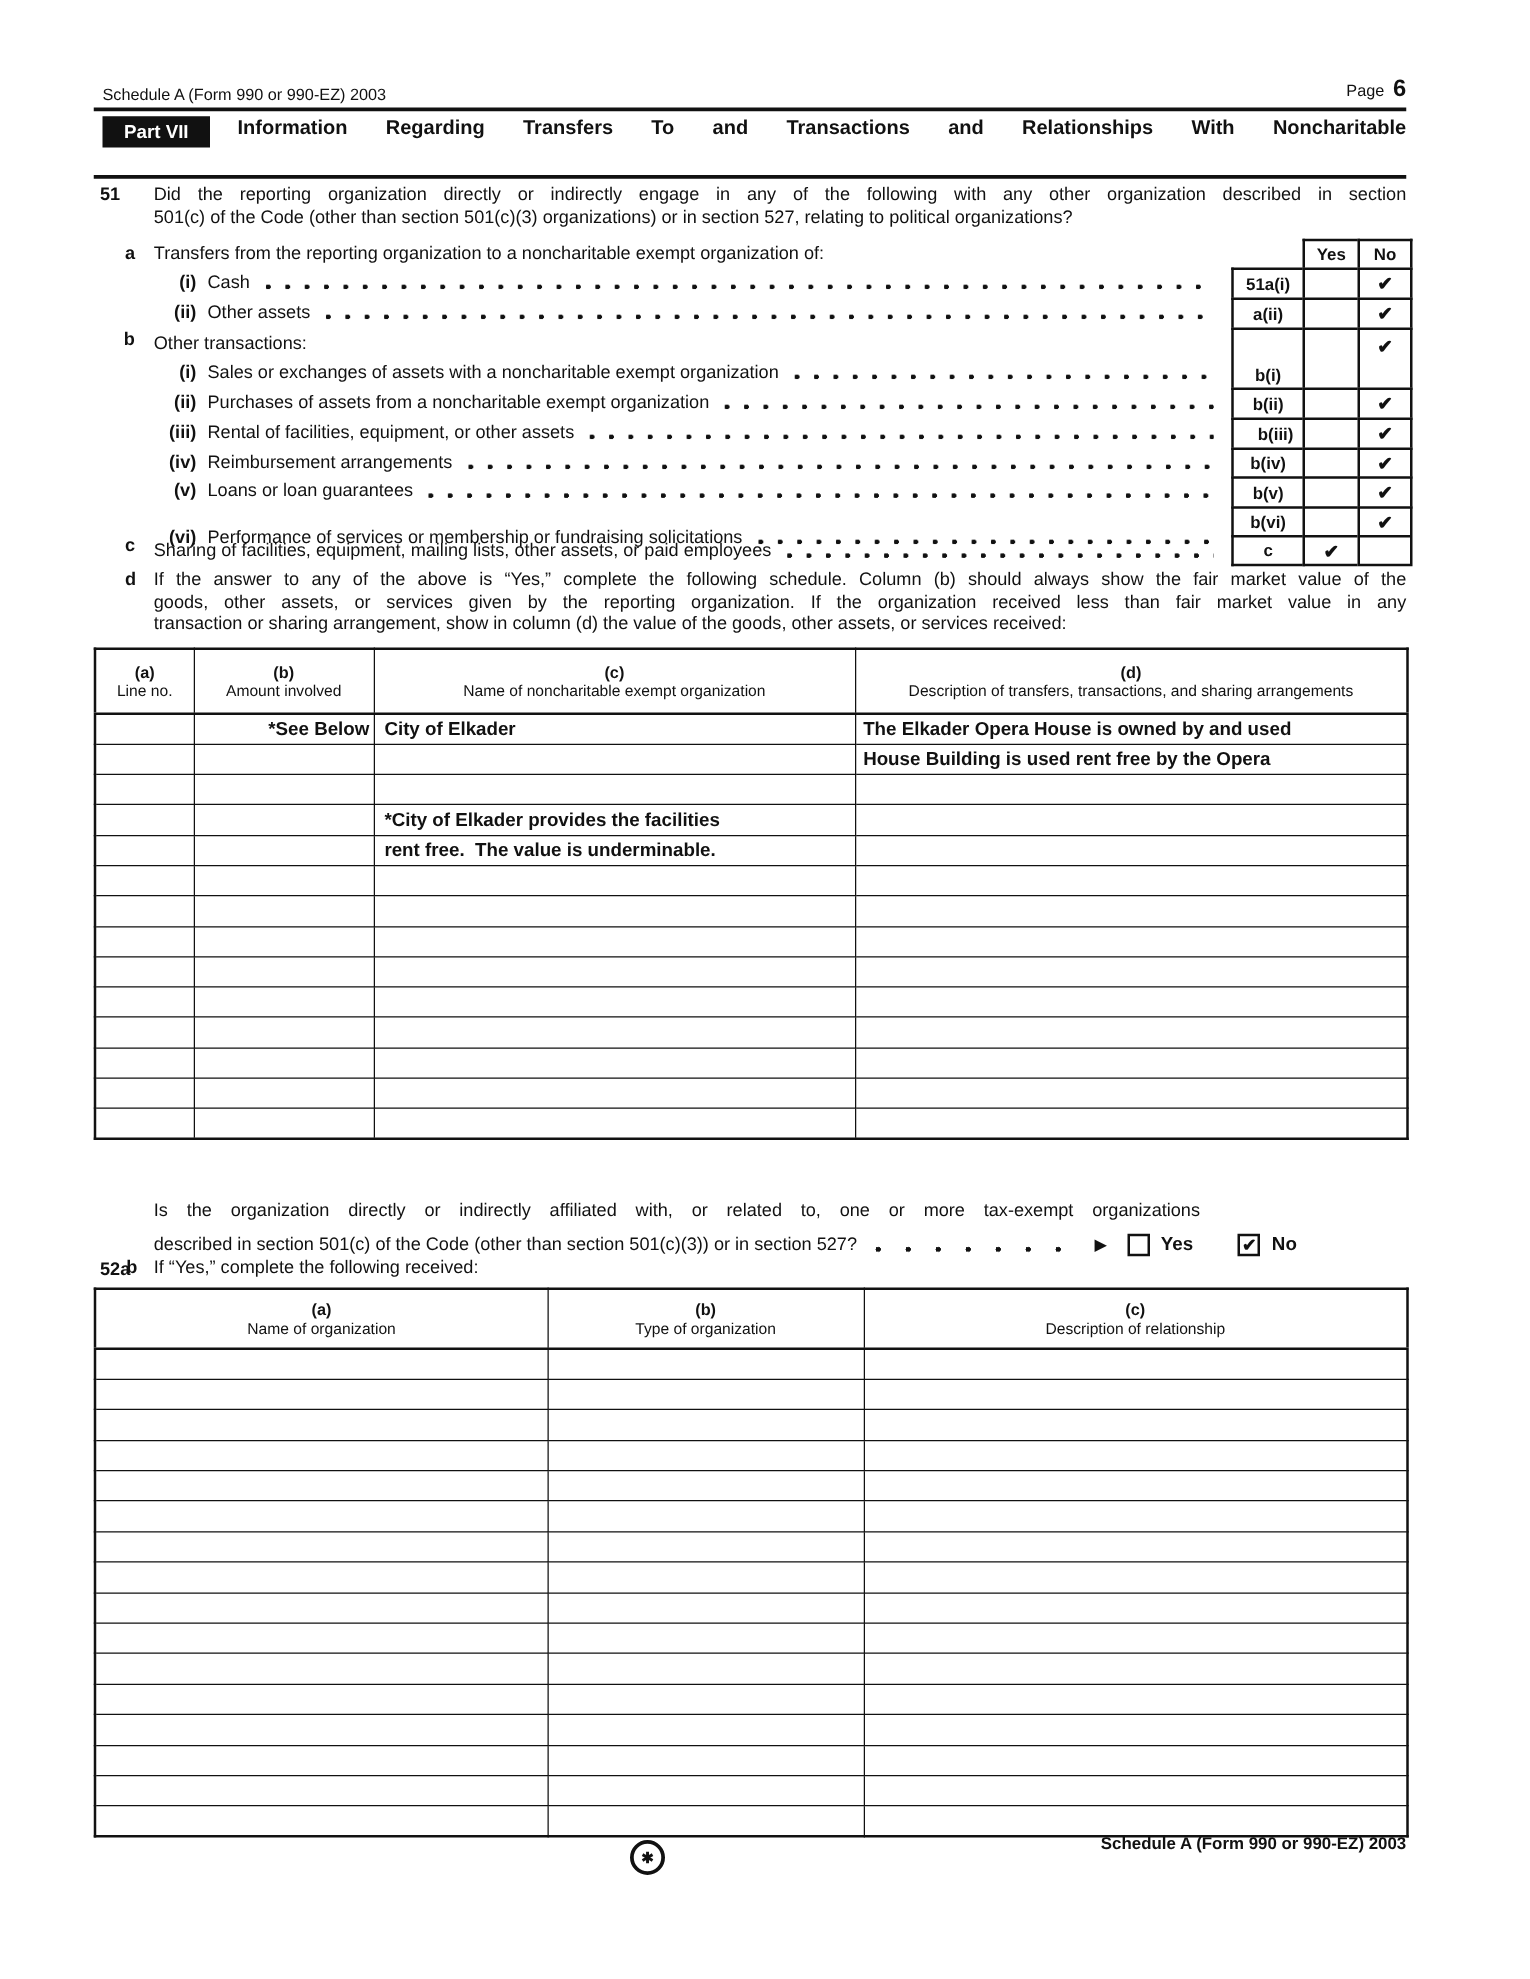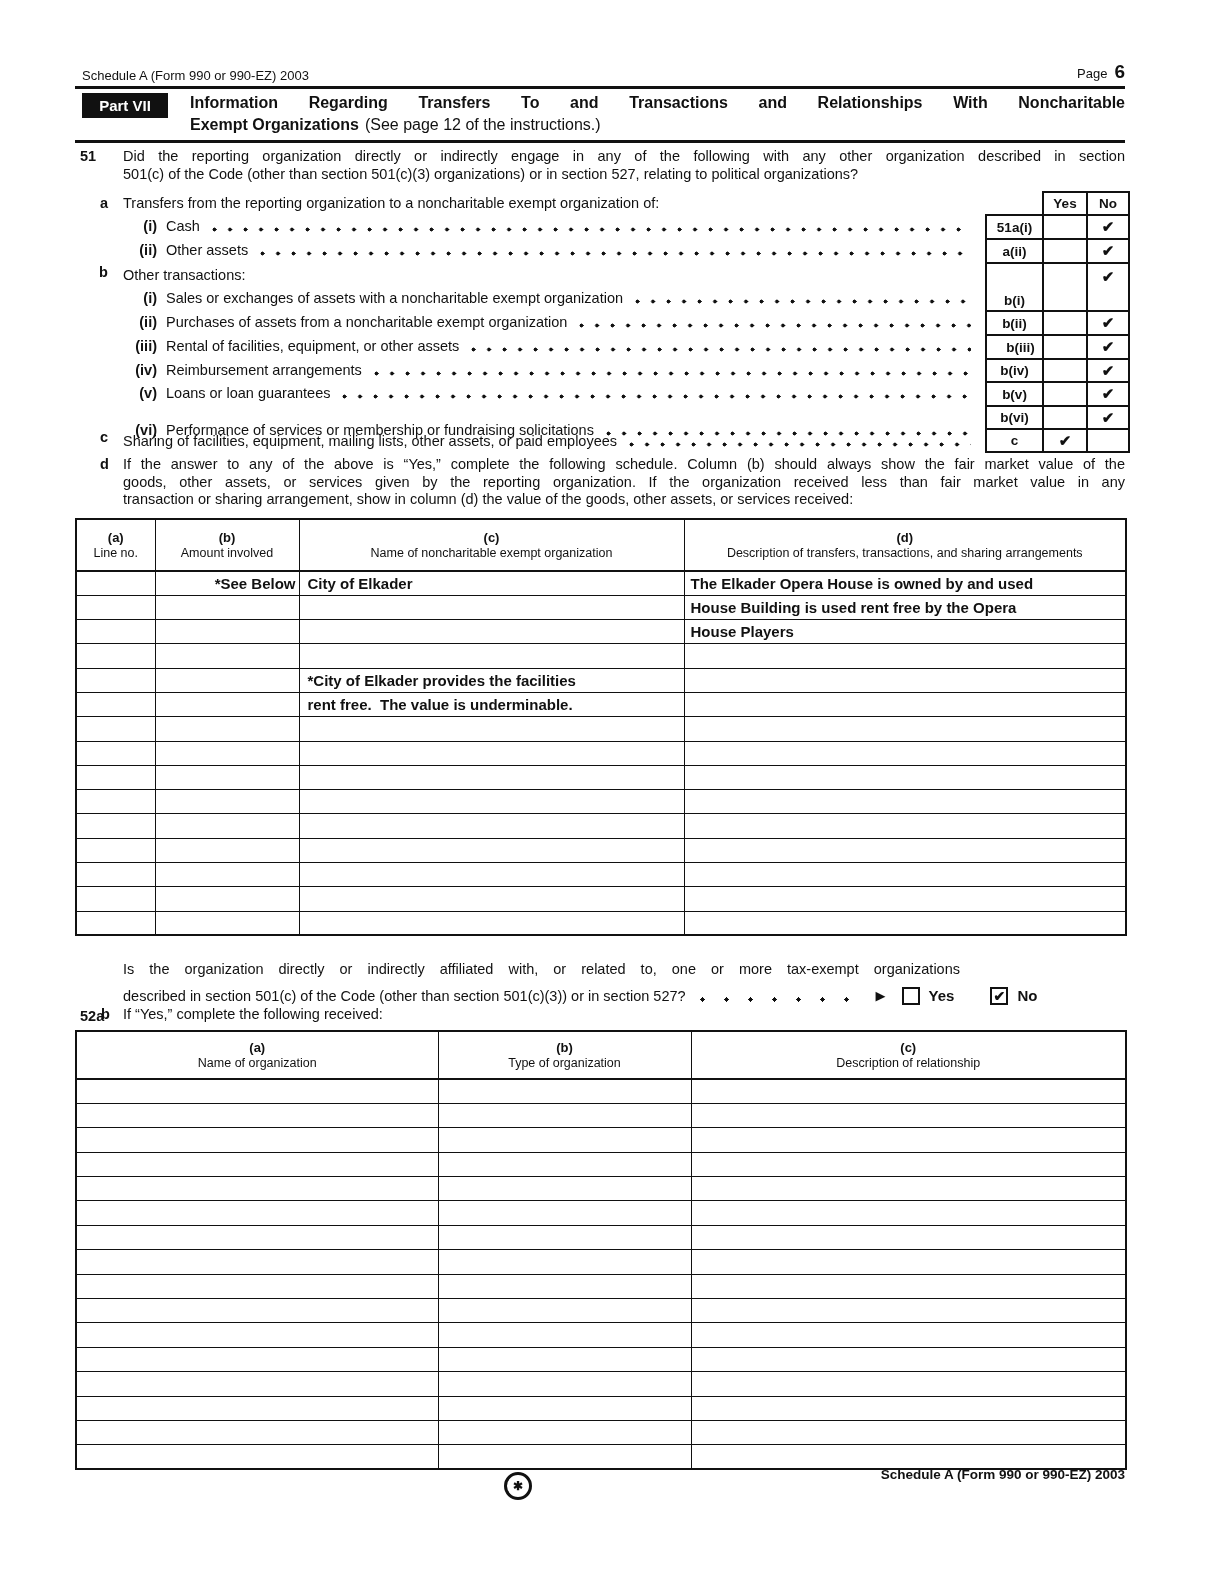--- a/index.html
+++ b/index.html
@@ -79,23 +79,20 @@
 
   <div class="hdr-left">Schedule A (Form 990 or 990-EZ) 2003</div>
   <div class="hdr-right">
     <span>Page</span>
     <span class="pagenum">6</span>
   </div>
   <div class="rule" style="top:86px;"></div>
 
   <div class="partbox">Part VII</div>
   <div class="title1">Information Regarding Transfers To and Transactions and Relationships With Noncharitable</div>
-  <div class="title2">
-    <span class="b">Exempt Organizations</span><span class="rest">(See page 12 of the instructions.)</span>
-  </div>
   <div class="rule" style="top:140px;"></div>
 
   <div class="qnum" style="left:80px;top:148px;">51</div>
   <div class="abs para just" style="left:123px;top:148px;width:1002px;">Did the reporting organization directly or indirectly engage in any of the following with any other organization described in section</div>
   <div class="abs para" style="left:123px;top:166px;width:1002px;">501(c) of the Code (other than section 501(c)(3) organizations) or in section 527, relating to political organizations?</div>
 
   <div class="qletter" style="left:100px;top:195px;">a</div>
   <div class="abs para" style="left:123px;top:195px;">Transfers from the reporting organization to a noncharitable exempt organization of:</div>
 
   <div class="qline" style="top:214px;">
@@ -232,26 +229,20 @@
         </tr>
 
 
         <tr>
           <td class="fill"></td>
           <td class="fill amt"></td>
           <td class="fill org"></td>
           <td class="fill desc">House Building is used rent free by the Opera</td>
         </tr>
 
-        <tr>
-          <td class="fill"></td>
-          <td class="fill amt"></td>
-          <td class="fill org"></td>
-          <td class="fill desc">House Players</td>
-        </tr>
 
         <tr>
           <td class="fill"></td>
           <td class="fill amt"></td>
           <td class="fill org"></td>
           <td class="fill desc"></td>
         </tr>
 
         <tr>
           <td class="fill"></td>

